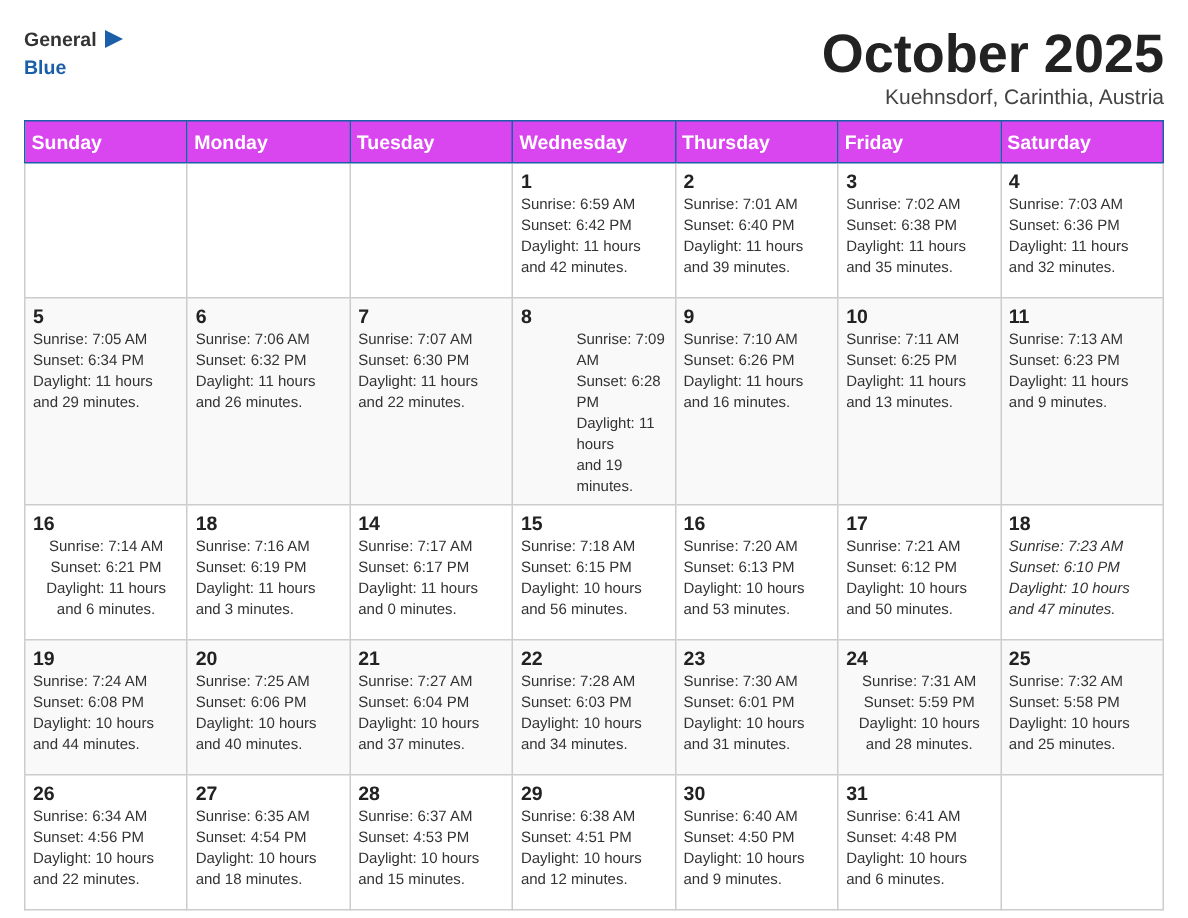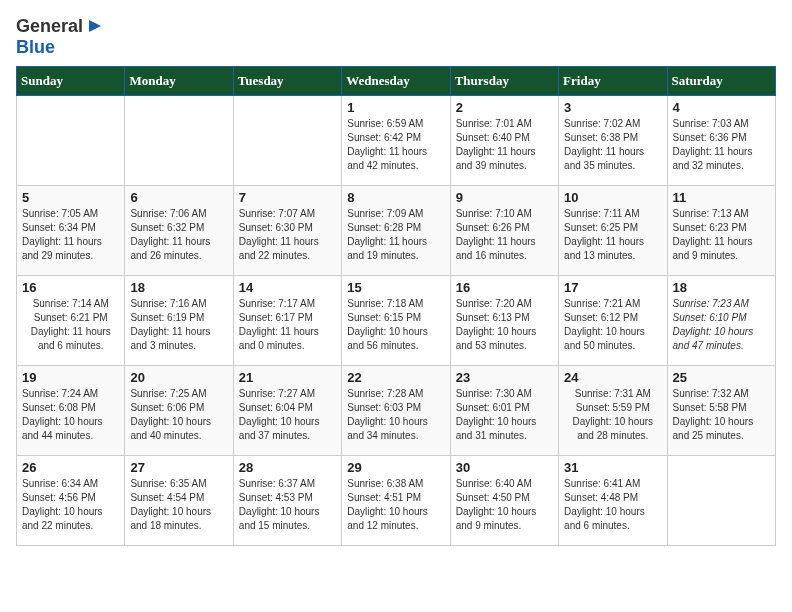--- a/index.html
+++ b/index.html
@@ -14,21 +14,21 @@
       display: flex;
       justify-content: space-between;
       align-items: flex-start;
       margin-bottom: 8px;
     }
     .logo {
       display: flex;
       align-items: center;
     }
     .logo-text {
-      font-size: 18px;
+      font-size: 13px;
       font-weight: bold;
       line-height: 1.1;
     }
     .logo-text .general { color: #333; }
     .logo-text .blue { color: #1a5fa8; }
     .logo-arrow {
       width: 20px;
       height: 20px;
       margin-left: 2px;
     }
@@ -44,23 +44,22 @@
     .subtitle {
       font-size: 14px;
       color: #444;
     }
     table {
       width: 100%;
       border-collapse: collapse;
       table-layout: fixed;
     }
     thead tr {
-      background: #14532d;
+      background: #d946ef;
       color: #fff;
-      font-family: Liberation Serif, serif;
     }
     thead th {
       padding: 6px 4px;
       font-size: 13px;
       font-weight: bold;
       text-align: left;
       border: 1px solid #1a5fa8;
     }
     tbody tr {
       vertical-align: top;
@@ -96,20 +95,24 @@
   <div class="logo">
     <div>
       <div class="logo-text">
         <span class="general">General</span><svg class="logo-arrow" viewBox="0 0 20 20" style="display:inline-block;vertical-align:middle;margin-bottom:2px">
             <polygon points="4,4 16,10 4,16" fill="#1a5fa8"></polygon>
           </svg><br>
         <span class="blue">Blue</span>
       </div>
     </div>
   </div>
+  <div class="title-block">
+    <div class="month-title">October 2025</div>
+    <div class="subtitle">Kuehnsdorf, Carinthia, Austria</div>
+  </div>
 </div>
 
 <table>
   <thead>
     <tr>
     <th>Sunday</th>
         <th>Monday</th>
         <th>Tuesday</th>
         <th>Wednesday</th>
         <th>Thursday</th>
@@ -168,21 +171,21 @@
         </td>
         <td>
           <span class="day-num">7</span>
           <div class="day-info" style="white-space: pre-line;">Sunrise: 7:07 AM
 Sunset: 6:30 PM
 Daylight: 11 hours
 and 22 minutes.</div>
         </td>
         <td>
           <span class="day-num">8</span>
-          <div class="day-info" style="white-space: pre-line;">Sunrise: 7:09 AM
+          <div class="day-info" style="white-space: pre-line; margin-left: 37px;">Sunrise: 7:09 AM
 Sunset: 6:28 PM
 Daylight: 11 hours
 and 19 minutes.</div>
         </td>
         <td>
           <span class="day-num">9</span>
           <div class="day-info" style="white-space: pre-line;">Sunrise: 7:10 AM
 Sunset: 6:26 PM
 Daylight: 11 hours
 and 16 minutes.</div>

